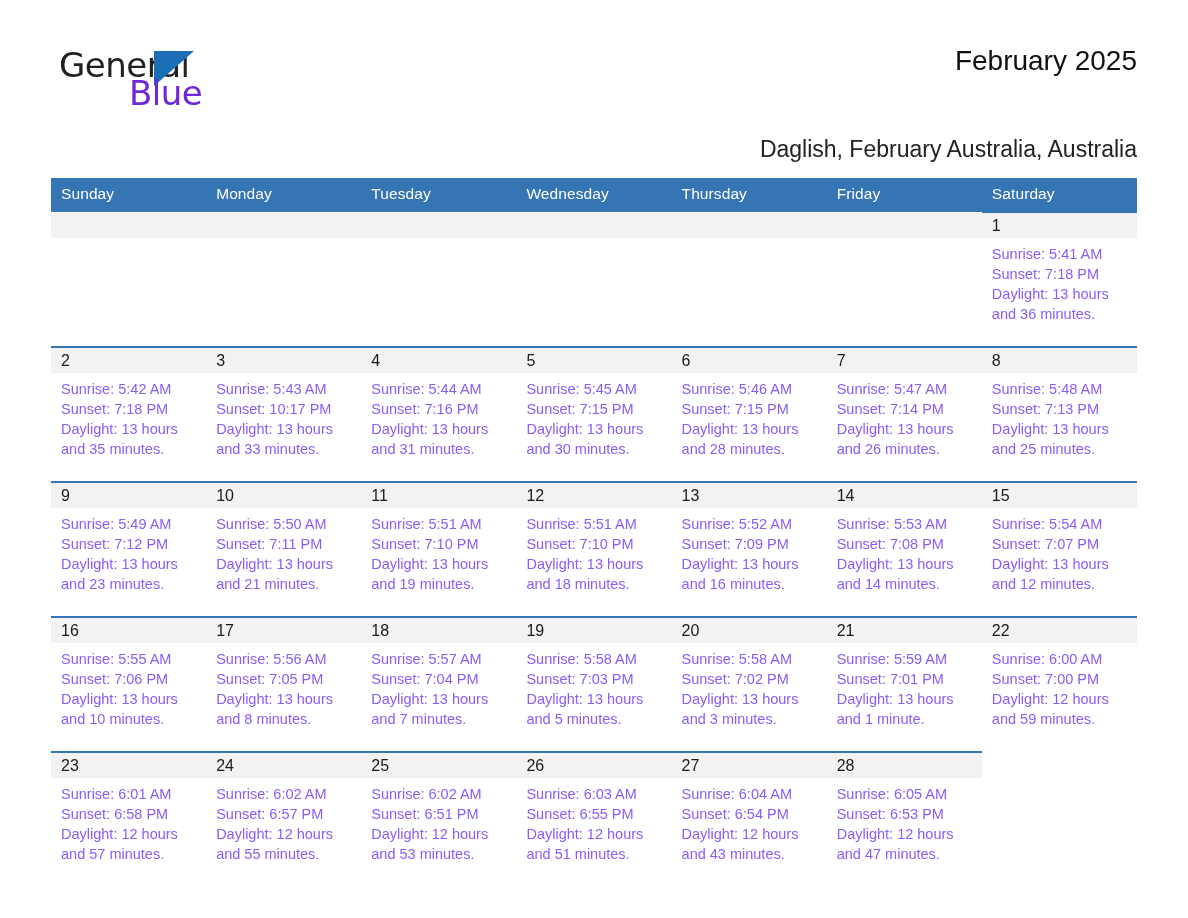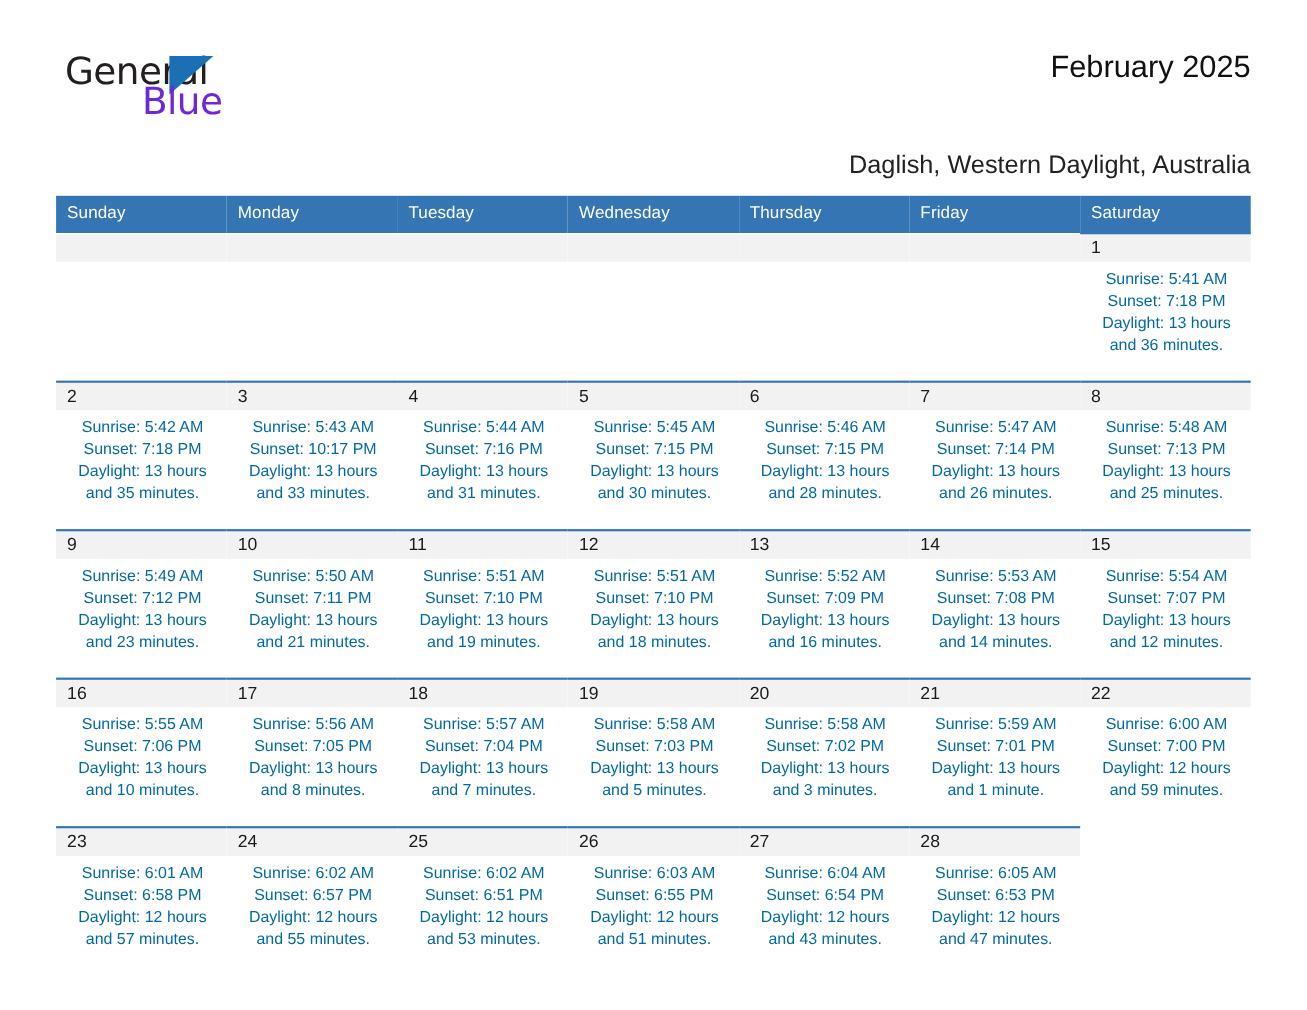--- a/index.html
+++ b/index.html
@@ -133,22 +133,21 @@
     font-size: 16px;
     color: #1a1a1a;
     line-height: 1.1;
     height: 16px;
     box-sizing: content-box;
   }
   .day-lines {
     padding: 6px 8px 0 10px;
     font-size: 14.5px;
     line-height: 20px;
-    color: #0369a1;
-    text-align: center;
+    color: #8b5cf6;
   }
   .day-lines div { white-space: nowrap; }
   .blank-band {
     background: #f2f2f2;
     height: 25px;
   }
 </style>
 </head>
 <body>
 
@@ -158,21 +157,21 @@
     <div class="logo">
       <span class="logo-general">General</span>
       <span class="logo-triangle"></span>
       <span class="logo-blue">Blue</span>
     </div>
     <div class="title-block">
       <div class="month-title">February 2025</div>
     </div>
   </div>
 
-  <div class="subtitle">Daglish, Western Daylight, Australia</div>
+  <div class="subtitle">Daglish, February Australia, Australia</div>
 
   <table class="calendar">
     <colgroup>
       <col>
         <col>
         <col>
         <col>
         <col>
         <col>
         <col>

